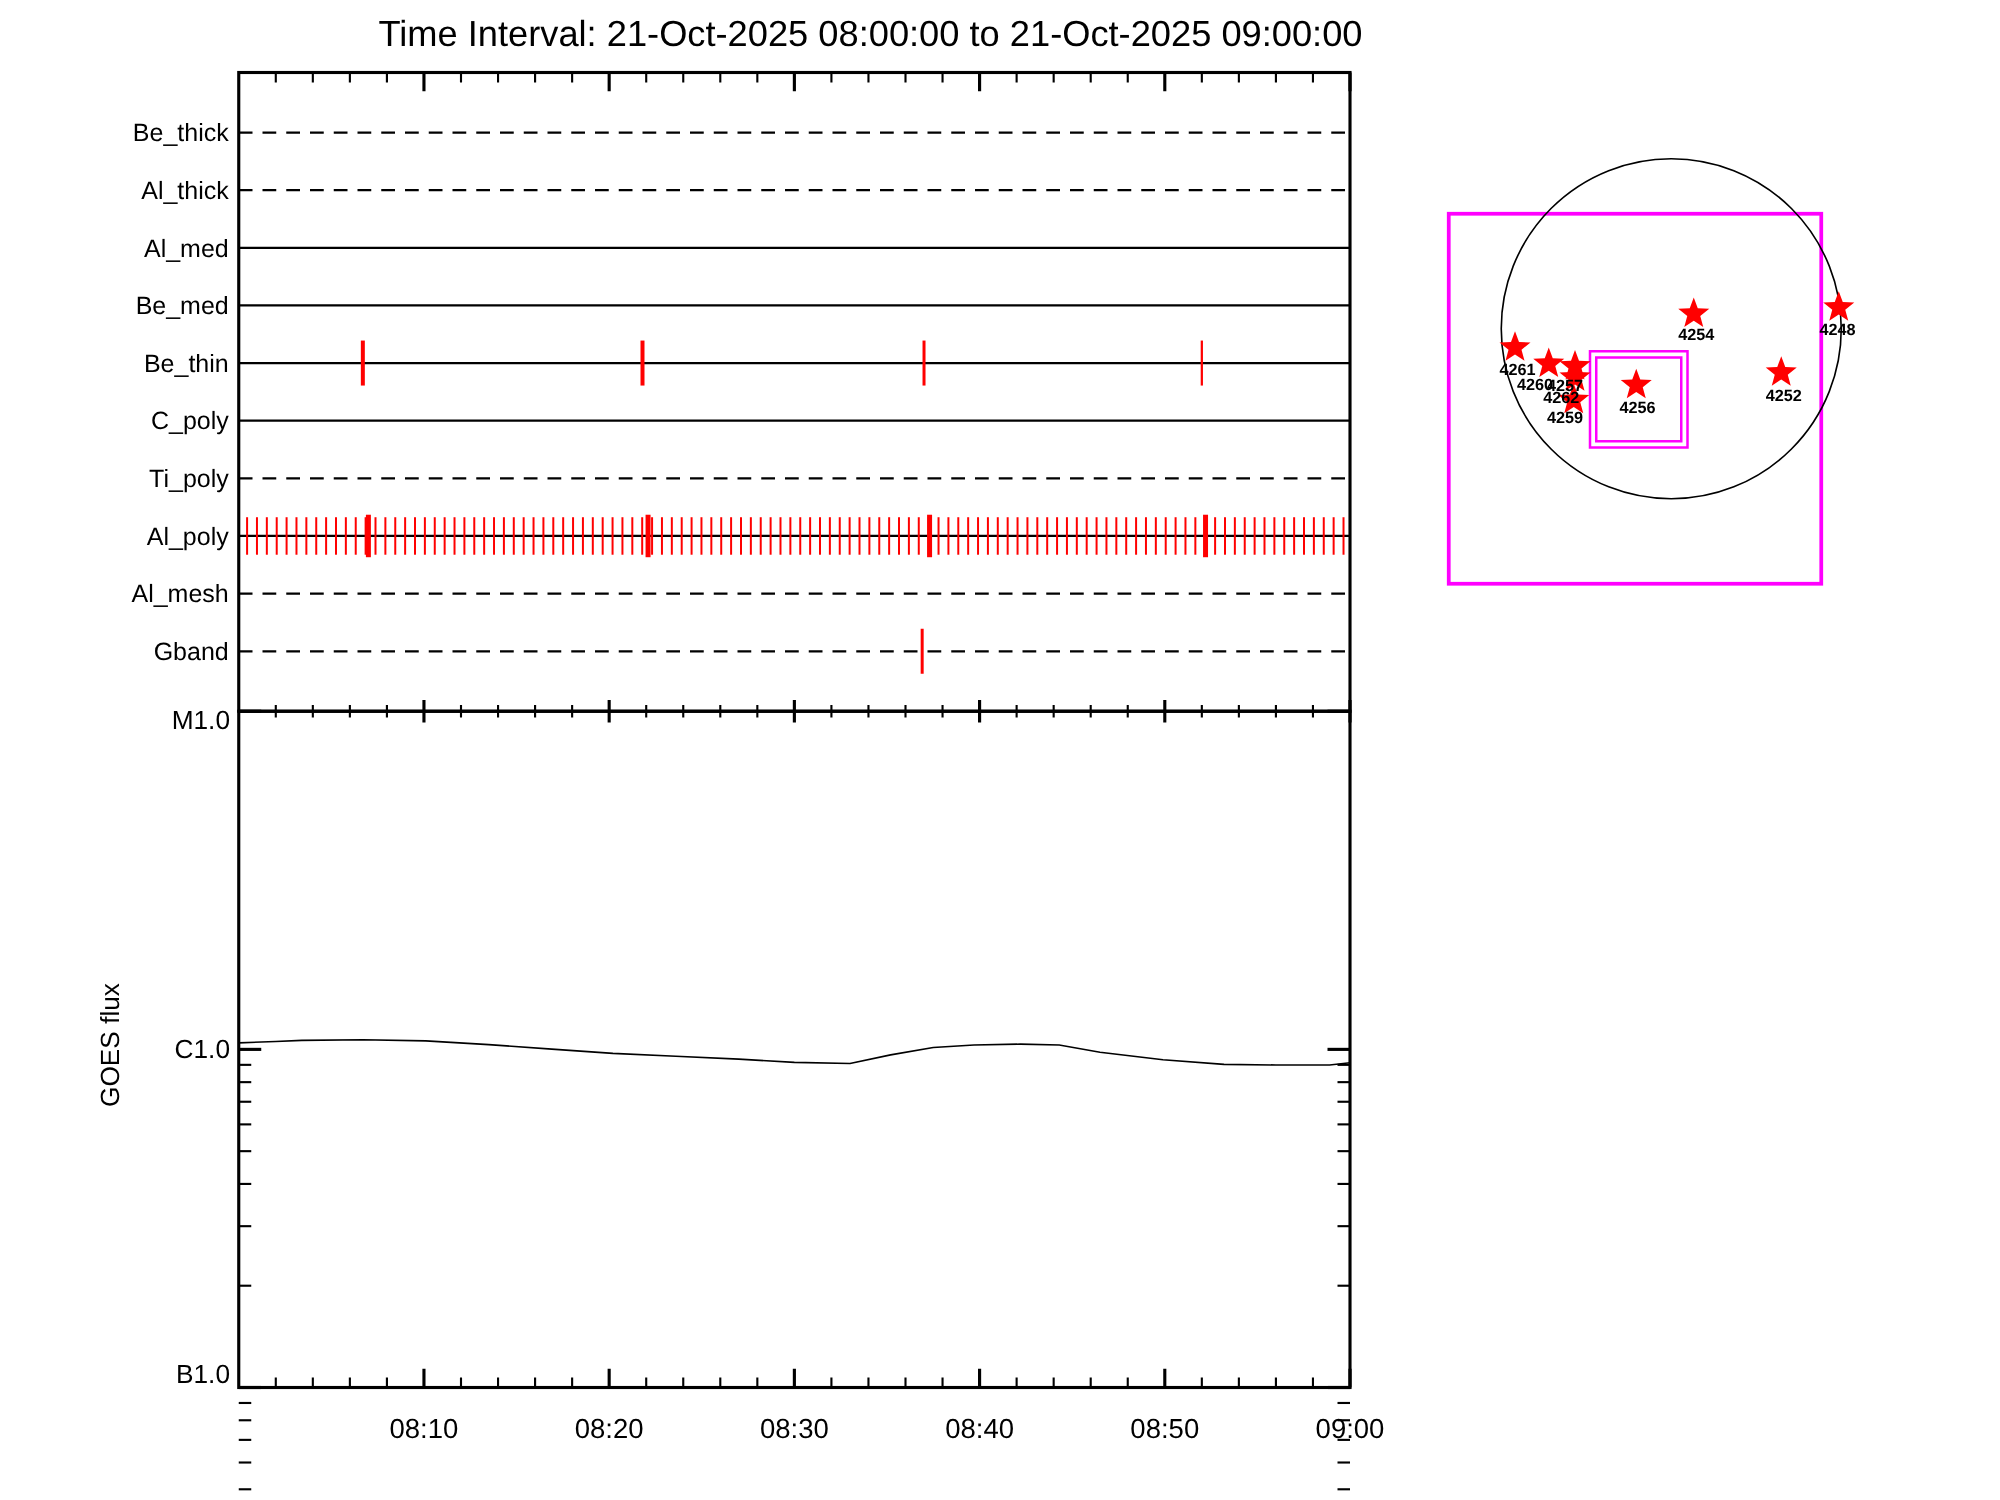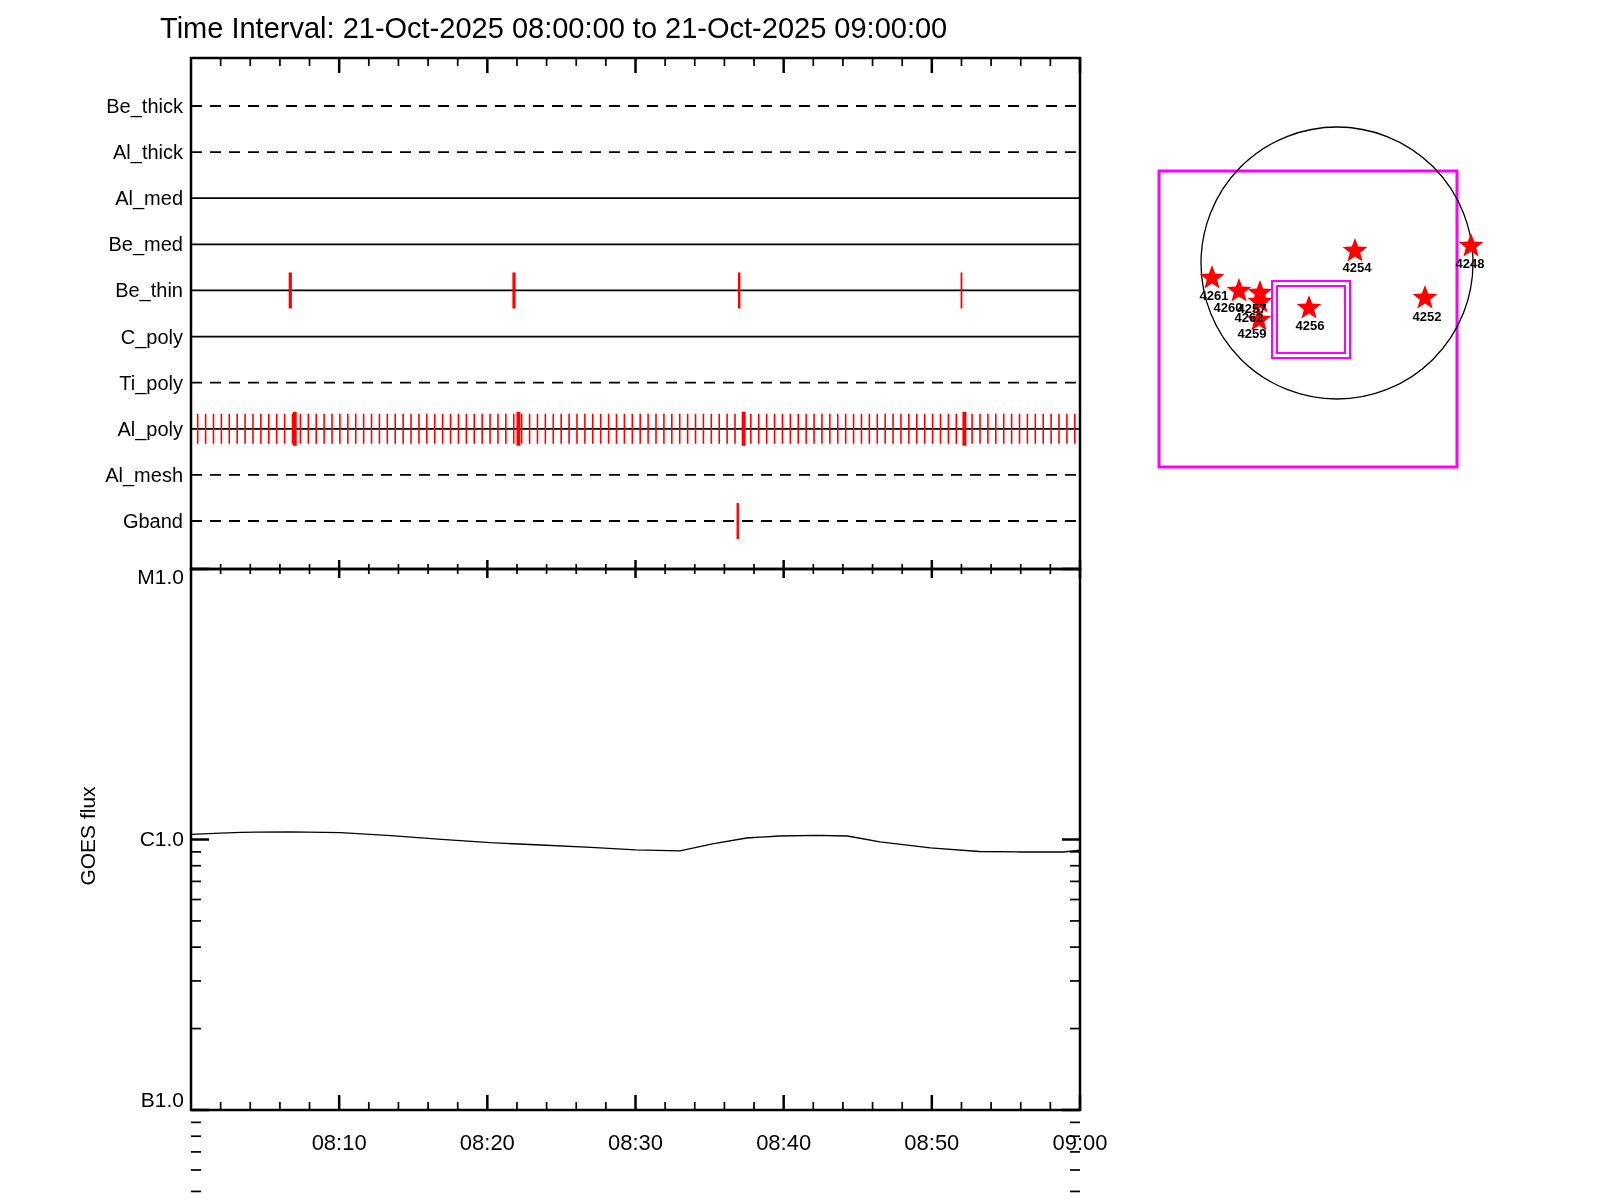--- a/index.html
+++ b/index.html
@@ -1,18 +1,18 @@
 <!DOCTYPE html>
 <html><head>
 <meta charset="utf-8">
 <style>
   html,body{margin:0;padding:0;background:#ffffff;}
   .page{position:relative;width:1600px;height:1200px;background:#ffffff;overflow:hidden;
         font-family:"Liberation Sans", sans-serif;}
-  .chart-title{position:absolute;left:160px;top:12px;width:930px;text-align:left;
+  .chart-title{position:absolute;left:160px;top:12px;width:930px;text-align:right;
         font-size:29px;color:#000;letter-spacing:0px;}
   svg text{font-family:"Liberation Sans", sans-serif;fill:#000;}
   .row-label{font-size:20px;}
   .ytick-label{font-size:21px;}
   .xtick-label{font-size:22px;}
   .axis-title{font-size:21px;}
   .ar-label{font-size:13px;font-weight:bold;}
 </style>
 </head>
 <body>

